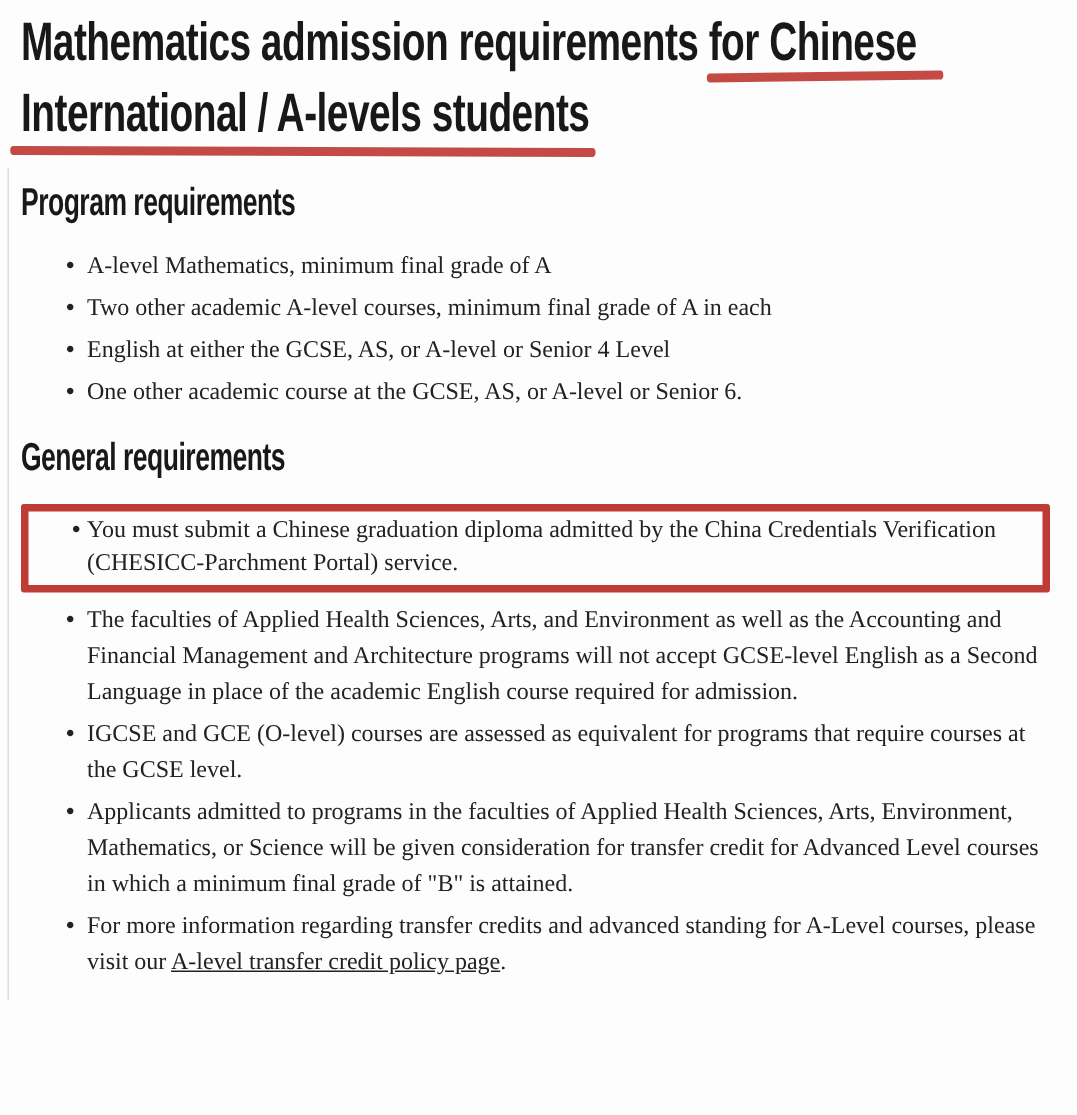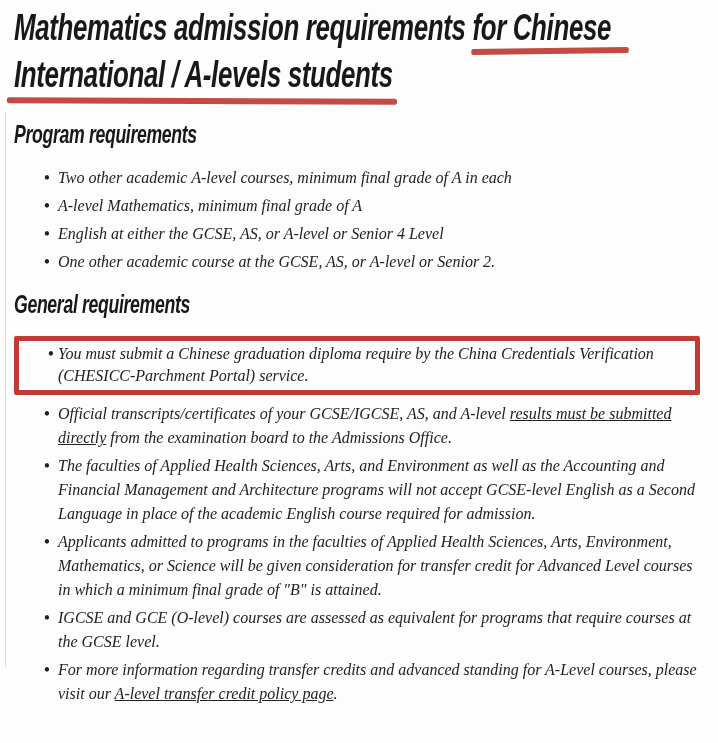--- a/index.html
+++ b/index.html
@@ -4,21 +4,21 @@
 <style>
   :root { --red: #bf3b35; --ink: #222; }
   * { box-sizing: border-box; }
   html, body { margin: 0; padding: 0; }
   body {
     width: 718px; height: 743px; overflow: hidden;
     background: #fdfdfd;
     font-family: "Liberation Serif", serif;
     color: var(--ink);
   }
-  .page { position: relative; width: 718px; height: 667px; font-style: italic; }
+  .page { position: relative; width: 718px; height: 667px; }
   .left-rule {
     position: absolute; left: 5px; top: 112px; bottom: 0;
     width: 1px; background: #dcdcdc;
   }
   .content { padding: 4px 18px 0 14px; }
 
   
   h1 {
     margin: 0 0 22px 0;
     font-family: "Liberation Sans", sans-serif;
@@ -82,33 +82,32 @@
   <div class="content">
 
     <h1>
       <span class="t-line"><span>Mathematics admission requirements </span><span class="marked m1"><span>for Chinese</span></span></span>
       <span class="t-line"><span class="marked m2"><span>International / A-levels students</span></span></span>
     </h1>
 
     <section>
       <h2>Program requirements</h2>
       <ul>
+          <li><span>A-level Mathematics, minimum final grade of A</span></li>
           <li><span>Two other academic A-level courses, minimum final grade of A in each</span></li>
-          <li><span>A-level Mathematics, minimum final grade of A</span></li>
           <li><span>English at either the GCSE, AS, or A-level or Senior 4 Level</span></li>
-          <li><span>One other academic course at the GCSE, AS, or A-level or Senior 2.</span></li>
+          <li><span>One other academic course at the GCSE, AS, or A-level or Senior 6.</span></li>
         </ul>
     </section>
 
     <section>
       <h2>General requirements</h2>
       <ul>
-          <li class="boxed"><span>You must submit a Chinese graduation diploma require by the China Credentials Verification (CHESICC-Parchment Portal) service.</span></li>
-          <li><span>Official transcripts/certificates of your GCSE/IGCSE, AS, and A-level </span><a class="lnk" href="#">results must be submitted directly</a><span> from the examination board to the Admissions Office.</span></li>
+          <li class="boxed"><span>You must submit a Chinese graduation diploma admitted by the China Credentials Verification (CHESICC-Parchment Portal) service.</span></li>
           <li><span>The faculties of Applied Health Sciences, Arts, and Environment as well as the Accounting and Financial Management and Architecture programs will not accept GCSE-level English as a Second Language in place of the academic English course required for admission.</span></li>
+          <li><span>IGCSE and GCE (O-level) courses are assessed as equivalent for programs that require courses at the GCSE level.</span></li>
           <li><span>Applicants admitted to programs in the faculties of Applied Health Sciences, Arts, Environment, Mathematics, or Science will be given consideration for transfer credit for Advanced Level courses in which a minimum final grade of "B" is attained.</span></li>
-          <li><span>IGCSE and GCE (O-level) courses are assessed as equivalent for programs that require courses at the GCSE level.</span></li>
           <li><span>For more information regarding transfer credits and advanced standing for A-Level courses, please visit our </span><a class="lnk" href="#">A-level transfer credit policy page</a><span>.</span></li>
         </ul>
     </section>
 
   </div>
 </div>
 
 </body></html>

